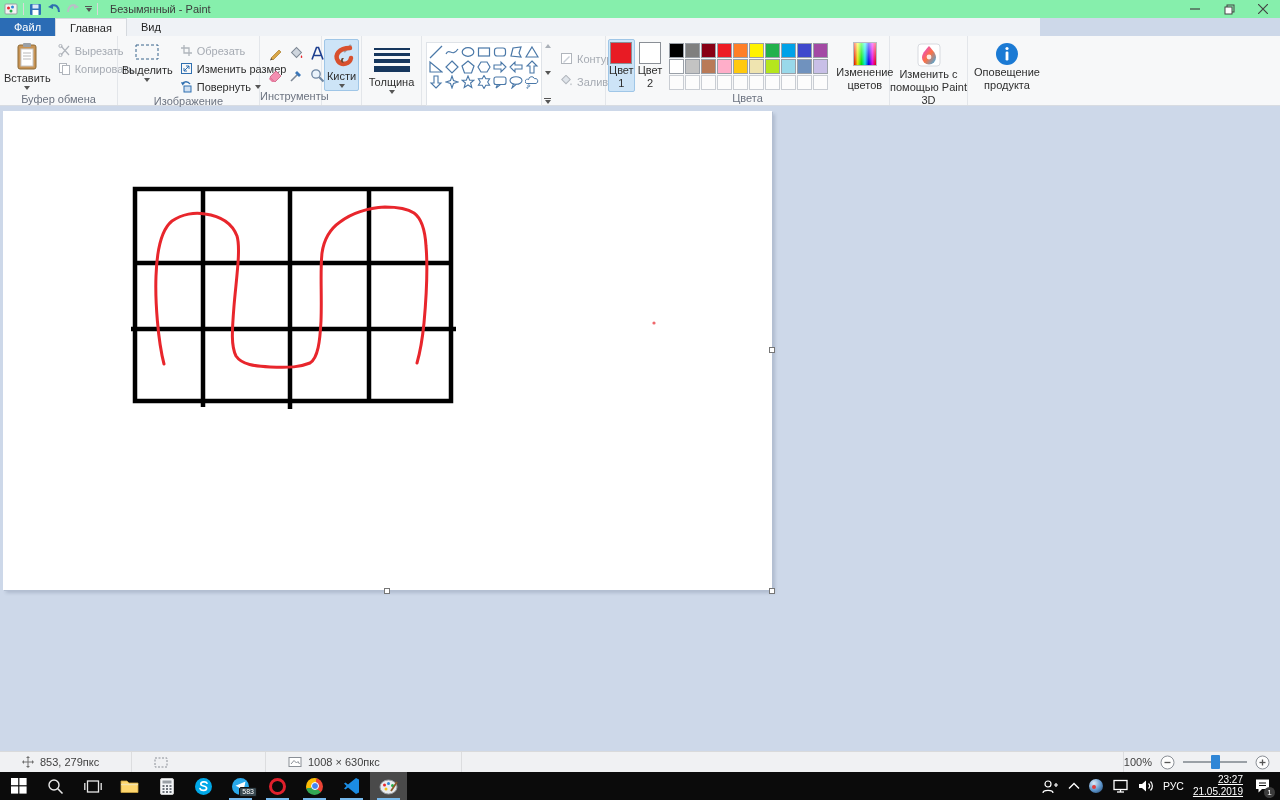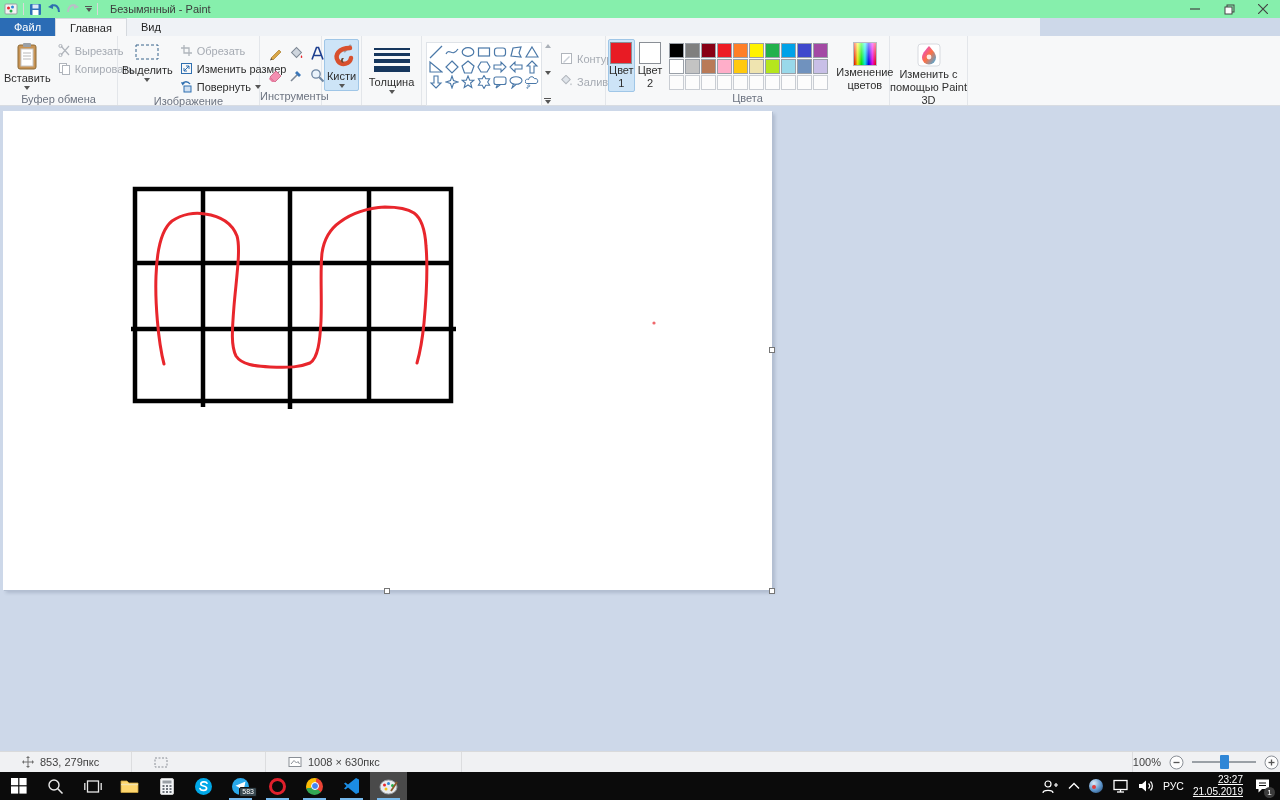--- a/index.html
+++ b/index.html
@@ -66,21 +66,21 @@
   
   .workspace { position:absolute; left:0; top:107px; width:1280px; height:644px; background:#cdd8e9; }
   .canvas { position:absolute; left:3px; top:4px; width:769px; height:479px; background:#fff; box-shadow:1px 1px 0 #b3bfd2, 3px 3px 3px rgba(90,105,130,.25); }
   .canvas svg { display:block; }
   .handle { position:absolute; width:6px; height:6px; background:#fff; border:1px solid #767676; }
 
   
   .statusbar { position:absolute; left:0; top:751px; width:1280px; height:21px; background:#f0f1f3; border-top:1px solid #d9dadb; display:flex; align-items:center; color:#3f3f3f; }
   .ssec { height:100%; display:flex; align-items:center; gap:6px; padding:0 8px; border-right:1px solid #dcdddf;margin-left:14px; }
   .ssec.s1 { width:118px; } .ssec.s2 { width:120px; } .ssec.s3 { width:182px; }
-  .zoomctl { margin-left:auto; display:flex; align-items:center; gap:8px; padding-right:1px; border-left:1px solid #dcdddf; height:100%; }
+  .zoomctl { margin-left:auto; display:flex; align-items:center; gap:8px; padding-right:10px; border-left:1px solid #dcdddf; height:100%; }
   .ztrack { position:relative; width:64px; height:2px; background:#9aa0a6; }
   .zthumb { position:absolute; left:28px; top:-6px; width:9px; height:14px; background:#2f86d6; border-radius:1px; }
 
   
   .taskbar { position:absolute; left:0; top:772px; width:1280px; height:28px; background:#0b0b0b; display:flex; align-items:center; }
   .tbtn { width:37px; height:28px; display:flex; align-items:center; justify-content:center; position:relative; }
   .tbtn.active { background:#4a4a4a; }
   .runline { position:absolute; left:7px; right:7px; bottom:0; height:2px; background:#76b9ed; }
   .circleicon { width:17px; height:17px; border-radius:50%; display:flex; align-items:center; justify-content:center; }
   .badge { position:absolute; right:2px; bottom:3px; background:#37474f; color:#fff; font-size:7px; line-height:8px; padding:0 2px; border-radius:2px; border:1px solid #111; }
@@ -495,20 +495,30 @@
               </linearGradient>
             </defs>
             <rect x="2" y="2" width="22" height="22" rx="3" fill="#fff" stroke="#d7dadf"></rect>
             <path d="M13 4 C17.5 9 20 12 20 15.5 A7 7 0 1 1 6 15.5 C6 12 8.5 9 13 4 Z" fill="url(#p3d)"></path>
             <circle cx="13" cy="15" r="2.4" fill="#fff" opacity=".85"></circle>
           </svg>
         <span class="twoline"><span>Изменить с</span><br><span>помощью Paint 3D</span></span>
       </div>
     </div>
 
+    <div class="rgroup" style="width:78px; border-right:none;">
+      <div class="onebtn">
+        <svg width="24" height="24" viewBox="0 0 24 24">
+            <circle cx="12" cy="12" r="11" fill="#1b7ad4"></circle>
+            <circle cx="12" cy="6.5" r="1.6" fill="#fff"></circle>
+            <rect x="10.6" y="9.5" width="2.8" height="9" rx="1.2" fill="#fff"></rect>
+          </svg>
+        <span class="twoline"><span>Оповещение</span><br><span>продукта</span></span>
+      </div>
+    </div>
   </div>
 
   <div class="workspace">
     <div class="canvas">
       <svg width="769" height="479" viewBox="0 0 769 479">
         <path fill="none" stroke-width="4.5" d="M132 78 H448 V290 H132 Z M200 78 V296 M287 78 V298 M366 78 V290 M132 152 H448 M128 218 H453" stroke="#000000"></path>
         <path fill="none" stroke-width="3" stroke-linecap="round" d="M161 253 C155 230 152 190 153 165 C154 135 159 118 169 110 C179 103 192 101 202 103 C217 105 229 112 234 125 C238 138 233 170 231 195 C229 220 228 235 233 245 C239 254 252 255 267 256 C287 257 297 256 307 252 C315 247 317 230 318 210 C319 185 317 160 319 142 C321 128 327 118 337 111 C349 102 365 97 382 96 C395 96 405 98 411 102 C418 107 422 118 423 135 C425 158 423 190 421 212 C419 232 416 245 414 252" stroke="#e8262c"></path>
         <circle r="1.6" opacity=".7" cx="651" cy="212" fill="#e8262c"></circle>
       </svg>
     </div>

